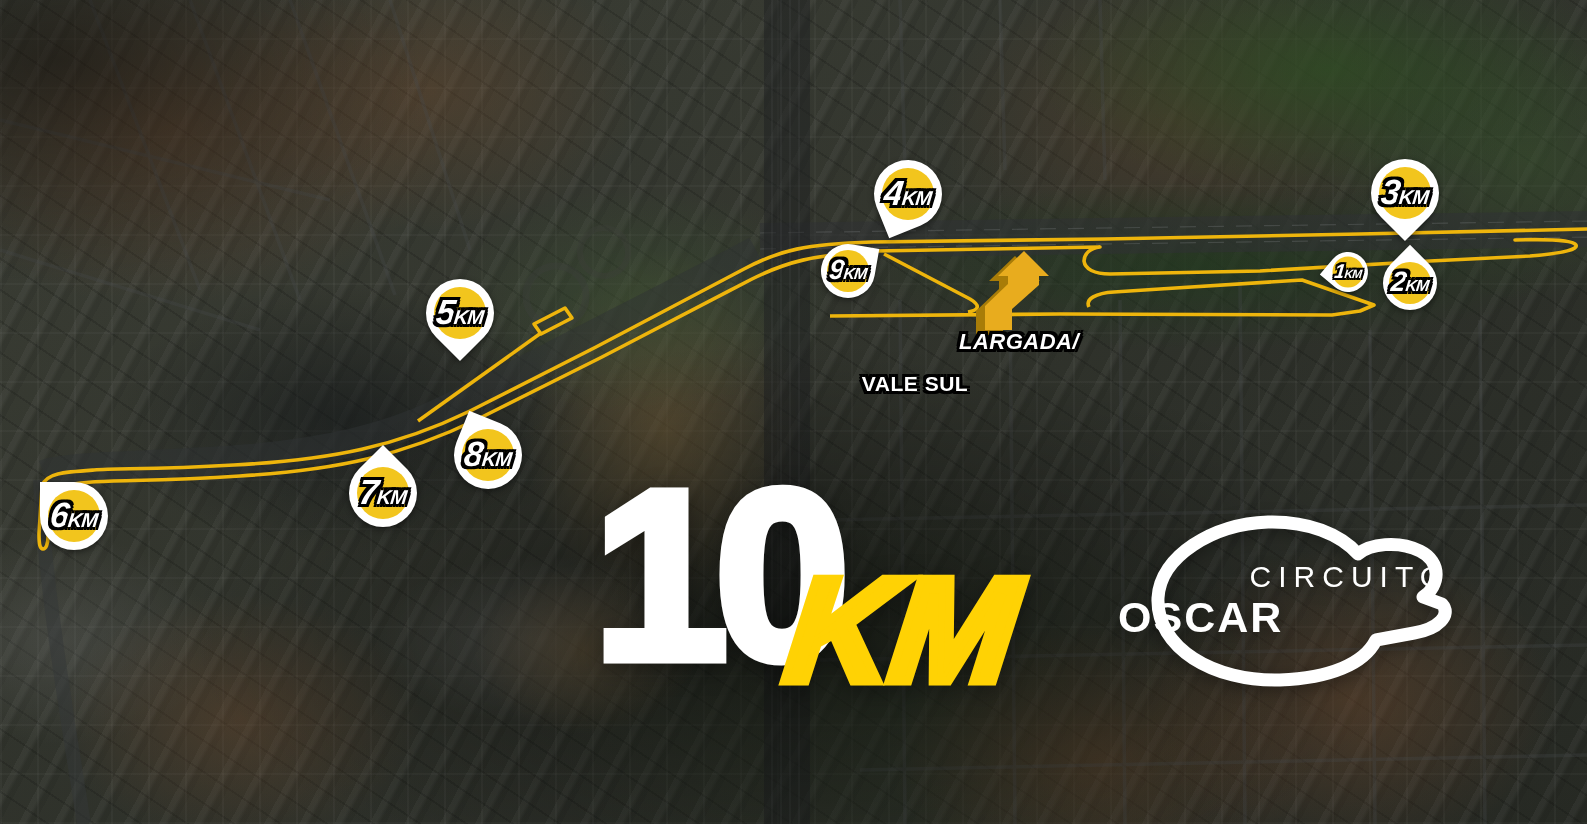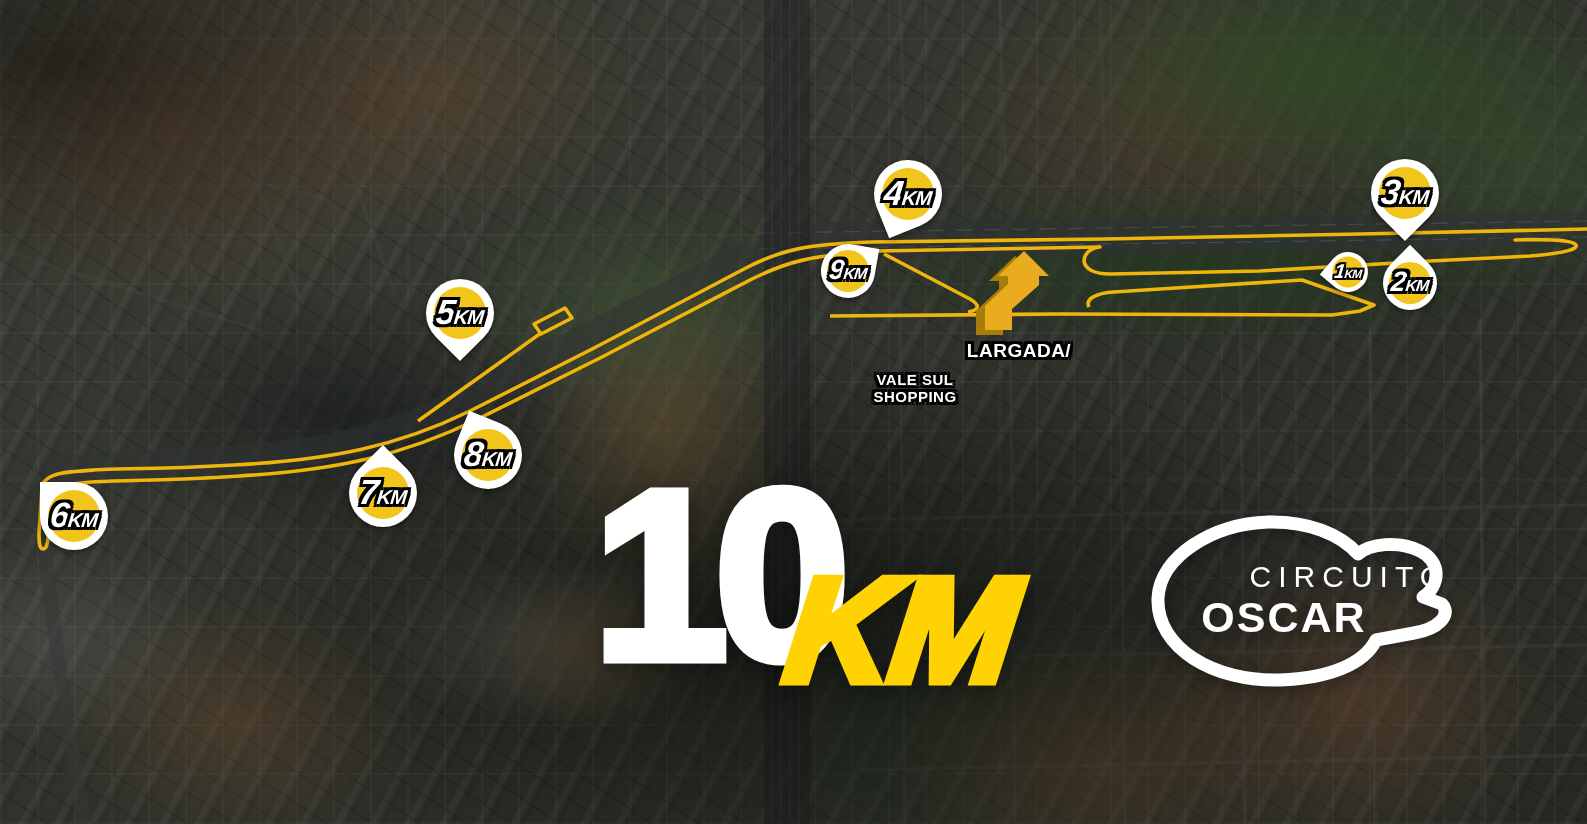--- a/index.html
+++ b/index.html
@@ -74,42 +74,42 @@
   .dir-nw  .pin-body{transform:rotate(90deg);}
   .dir-nnw .pin-body{transform:rotate(112deg);}
   .dir-n   .pin-body{transform:rotate(135deg);}
   .dir-ne  .pin-body{transform:rotate(190deg);}
   
   .map-label{
     position:absolute;z-index:4;color:var(--label-text,#fff);font-weight:bold;text-align:center;
     text-transform:uppercase;line-height:1.12;letter-spacing:.5px;
     text-shadow:-3px -3px 0 #000,3px -3px 0 #000,-3px 3px 0 #000,3px 3px 0 #000,-3px 0 0 #000,3px 0 0 #000,0 -3px 0 #000,0 3px 0 #000;
   }
-  .start-label{left:869px;top:340px;width:300px;font-size:19px;}
-  .mall-label{left:765px;top:372px;width:300px;font-size:15px;}
+  .start-label{left:869px;top:330px;width:300px;font-size:22px;font-style:italic;}
+  .mall-label{left:765px;top:372px;width:300px;font-size:21px;}
   
   .big-title{position:absolute;z-index:6;filter:drop-shadow(0 6px 12px rgba(0,0,0,.35));}
   .big-10{
     position:absolute;left:594px;top:455px;font-size:240px;line-height:1;font-weight:bold;
     letter-spacing:-12px;color:var(--title-white,#fff);-webkit-text-stroke:11px var(--title-white,#fff);
   }
   .big-km{
     position:absolute;left:788px;top:556px;font-size:148px;line-height:1;font-weight:bold;font-style:italic;
     letter-spacing:-2px;color:var(--title-km-yellow,#FFD204);-webkit-text-stroke:9px var(--title-km-yellow,#FFD204);
     transform:skewX(-7deg);z-index:7;
   }
   
   .logo{position:absolute;left:1118px;top:506px;width:340px;height:200px;z-index:6;filter:drop-shadow(0 4px 8px rgba(0,0,0,.35));}
   .logo svg{position:absolute;inset:0;}
   .logo-l1{
     position:absolute;left:0;top:56px;width:332px;text-align:right;color:#fff;
     font-size:30px;font-weight:normal;letter-spacing:7px;line-height:1;
   }
   .logo-l2{
-    position:absolute;left:0;top:90px;width:332px;text-align:center;color:#fff;
+    position:absolute;left:0;top:90px;width:332px;color:#fff;
     font-size:43px;font-weight:bold;letter-spacing:2px;line-height:1;
   }
 </style>
 </head>
 <body>
 
 <div class="stage">
 
   <div class="bg"></div>
 
@@ -158,21 +158,20 @@
       <path class="arrow-front" d="M 985,330 L 985,306 L 1008,284 L 1008,276 L 998,276 L 1024,251 L 1049,276 L 1039,276 L 1039,285 L 1012,309 L 1012,330 Z"></path>
     </g>
   </svg>
 
   <div class="map-label start-label">
     <div>LARGADA/</div>
   </div>
 
   <div class="map-label mall-label">
     <div>VALE SUL</div>
-    <div>SHOPPING</div>
   </div>
 
   <div class="pin sm dir-w" style="left:1348px;top:272px;">
     <div class="pin-body"></div>
     <div class="pin-disc"></div>
     <div class="pin-label">
         <span class="pin-num">1</span>
         <span class="pin-unit">KM</span>
       </div>
   </div>

